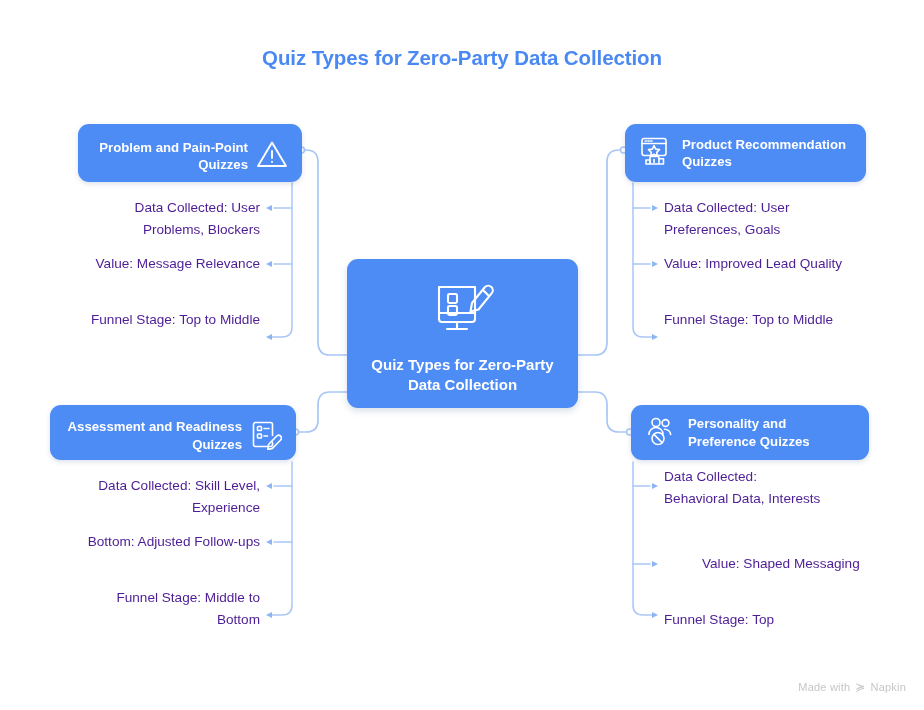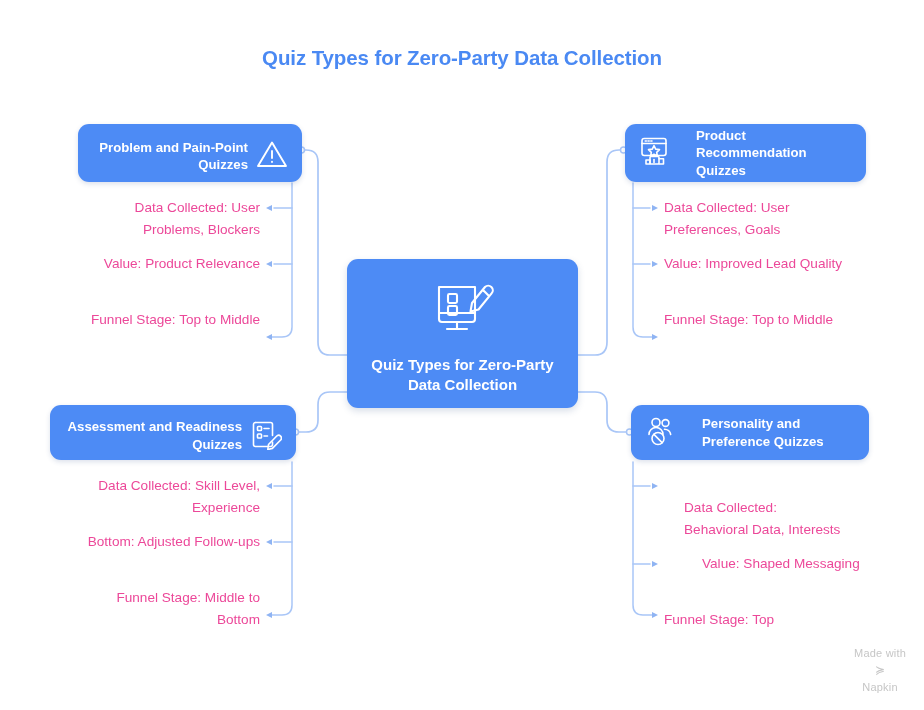--- a/index.html
+++ b/index.html
@@ -88,21 +88,21 @@
     padding: 10px 14px 4px 16px;
     justify-content: flex-end;
     gap: 8px;
   }
   .node.align-left-branch .node-label { text-align: right; }
 
   
   .node.align-right-branch {
     padding: 10px 16px 10px 14px;
     justify-content: flex-start;
-    gap: 25px;
+    gap: 11px;
   }
   .node.align-right-branch .node-label { text-align: left; }
 
   .node-icon {
     flex: 0 0 auto;
     display: block;
   }
 
   
   .center-node {
@@ -127,21 +127,21 @@
     font-size: 15px;
     font-weight: bold;
     text-align: center;
     line-height: 1.34;
     width: 190px;
   }
 
   
   .sub-item {
     position: absolute;
-    color: #ec4899;
+    color: #4c1d95;
     font-size: 13.6px;
     line-height: 1.63;
   }
   .sub-left {
     text-align: right;
   }
   .sub-right {
     text-align: left;
   }
 
@@ -149,21 +149,20 @@
   .watermark {
     position: absolute;
     right: 18px;
     bottom: 17px;
     display: flex;
     align-items: center;
     gap: 5px;
     color: #c6c6c6;
     font-size: 11px;
     letter-spacing: 0.2px;
-    flex-direction: column;
   }
   .watermark .mark-glyph {
     display: inline-block;
     line-height: 1;
     font-size: 12px;
     color: #c6c6c6;
   }
 </style>
 </head>
 <body>
@@ -281,32 +280,32 @@
         <path d="M4 18.5 a7 7 0 0 1 14 0"></path>
         <path d="M19.5 13.2 a6.3 6.3 0 0 1 6.2 5.3"></path>
         <circle cx="13" cy="22.5" r="6"></circle>
         <path d="M8.9 18.4 L17.1 26.6"></path>
       </svg>
     </span>
     <span class="node-label">Personality and Preference Quizzes</span>
   </div>
 
   <div class="sub-item sub-left" style="left:70px; top:197px; width:190px;">Data Collected: User Problems, Blockers</div>
-  <div class="sub-item sub-left" style="left:70px; top:253px; width:190px;">Value: Product Relevance</div>
+  <div class="sub-item sub-left" style="left:70px; top:253px; width:190px;">Value: Message Relevance</div>
   <div class="sub-item sub-left" style="left:70px; top:309px; width:190px;">Funnel Stage: Top to Middle</div>
 
   <div class="sub-item sub-left" style="left:70px; top:475px; width:190px;">Data Collected: Skill Level, Experience</div>
   <div class="sub-item sub-left" style="left:70px; top:531px; width:190px;">Bottom: Adjusted Follow-ups</div>
   <div class="sub-item sub-left" style="left:70px; top:587px; width:190px;">Funnel Stage: Middle to Bottom</div>
 
   <div class="sub-item sub-right" style="left:664px; top:253px; width:180px;">Value: Improved Lead Quality</div>
   <div class="sub-item sub-right" style="left:664px; top:197px; width:180px;">Data Collected: User Preferences, Goals</div>
   <div class="sub-item sub-right" style="left:664px; top:309px; width:180px;">Funnel Stage: Top to Middle</div>
 
-  <div class="sub-item sub-right" style="left:664px; top:497px; width:160px;margin-left:20px;">Data Collected: Behavioral Data, Interests</div>
+  <div class="sub-item sub-right" style="left:664px; top:466px; width:160px;">Data Collected: Behavioral Data, Interests</div>
   <div class="sub-item sub-right" style="left:664px; top:553px; width:160px;margin-left:38px;">Value: Shaped Messaging</div>
   <div class="sub-item sub-right" style="left:664px; top:609px; width:180px;">Funnel Stage: Top</div>
 
   <div class="watermark">
     <span>Made with</span>
     <span class="mark-glyph">≽</span>
     <span>Napkin</span>
   </div>
 
 </div>

